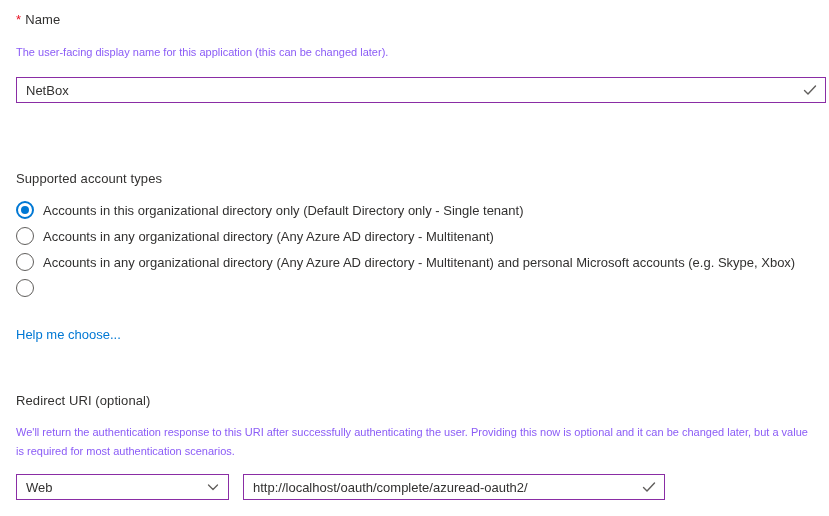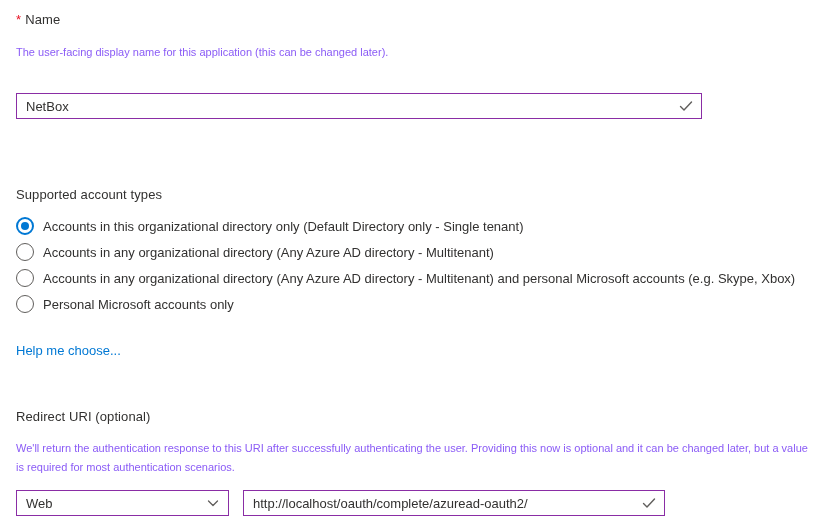--- a/index.html
+++ b/index.html
@@ -23,23 +23,23 @@
   .desc {
     font-size: 11px;
     line-height: 19px;
     color: #8b5cf6;
     margin-top: 16px;
     max-width: 800px;
   }
 
   
   .name-input-wrap {
-    margin-top: 31px;
+    margin-top: 15px;
     position: relative;
-    width: 686px; height: 26px;
+    width: 810px; height: 26px;
     border: 1.5px solid #8a2da5;
     background: #fff;
     display: flex; align-items: center;
   }
   .name-input-wrap input {
     border: none; outline: none;
     flex: 1;
     font-family: inherit;
     font-size: 13px; color: #323130;
     padding: 0 26px 0 9px;
@@ -165,21 +165,20 @@
       <div class="radio-row">
         <span class="radio-circle">
             <span class="radio-dot"></span>
           </span>
         <span class="radio-label">Accounts in any organizational directory (Any Azure AD directory - Multitenant) and personal Microsoft accounts (e.g. Skype, Xbox)</span>
       </div>
       <div class="radio-row">
         <span class="radio-circle">
             <span class="radio-dot"></span>
           </span>
-        <span class="radio-label">Personal Microsoft accounts only</span>
       </div>
     </div>
 
     <a class="help-link">Help me choose...</a>
   </div>
 
   <div class="redirect-section">
     <div class="section-title">Redirect URI (optional)</div>
 
     <div class="desc redirect-desc">We'll return the authentication response to this URI after successfully authenticating the user. Providing this now is optional and it can be changed later, but a value is required for most authentication scenarios.</div>

